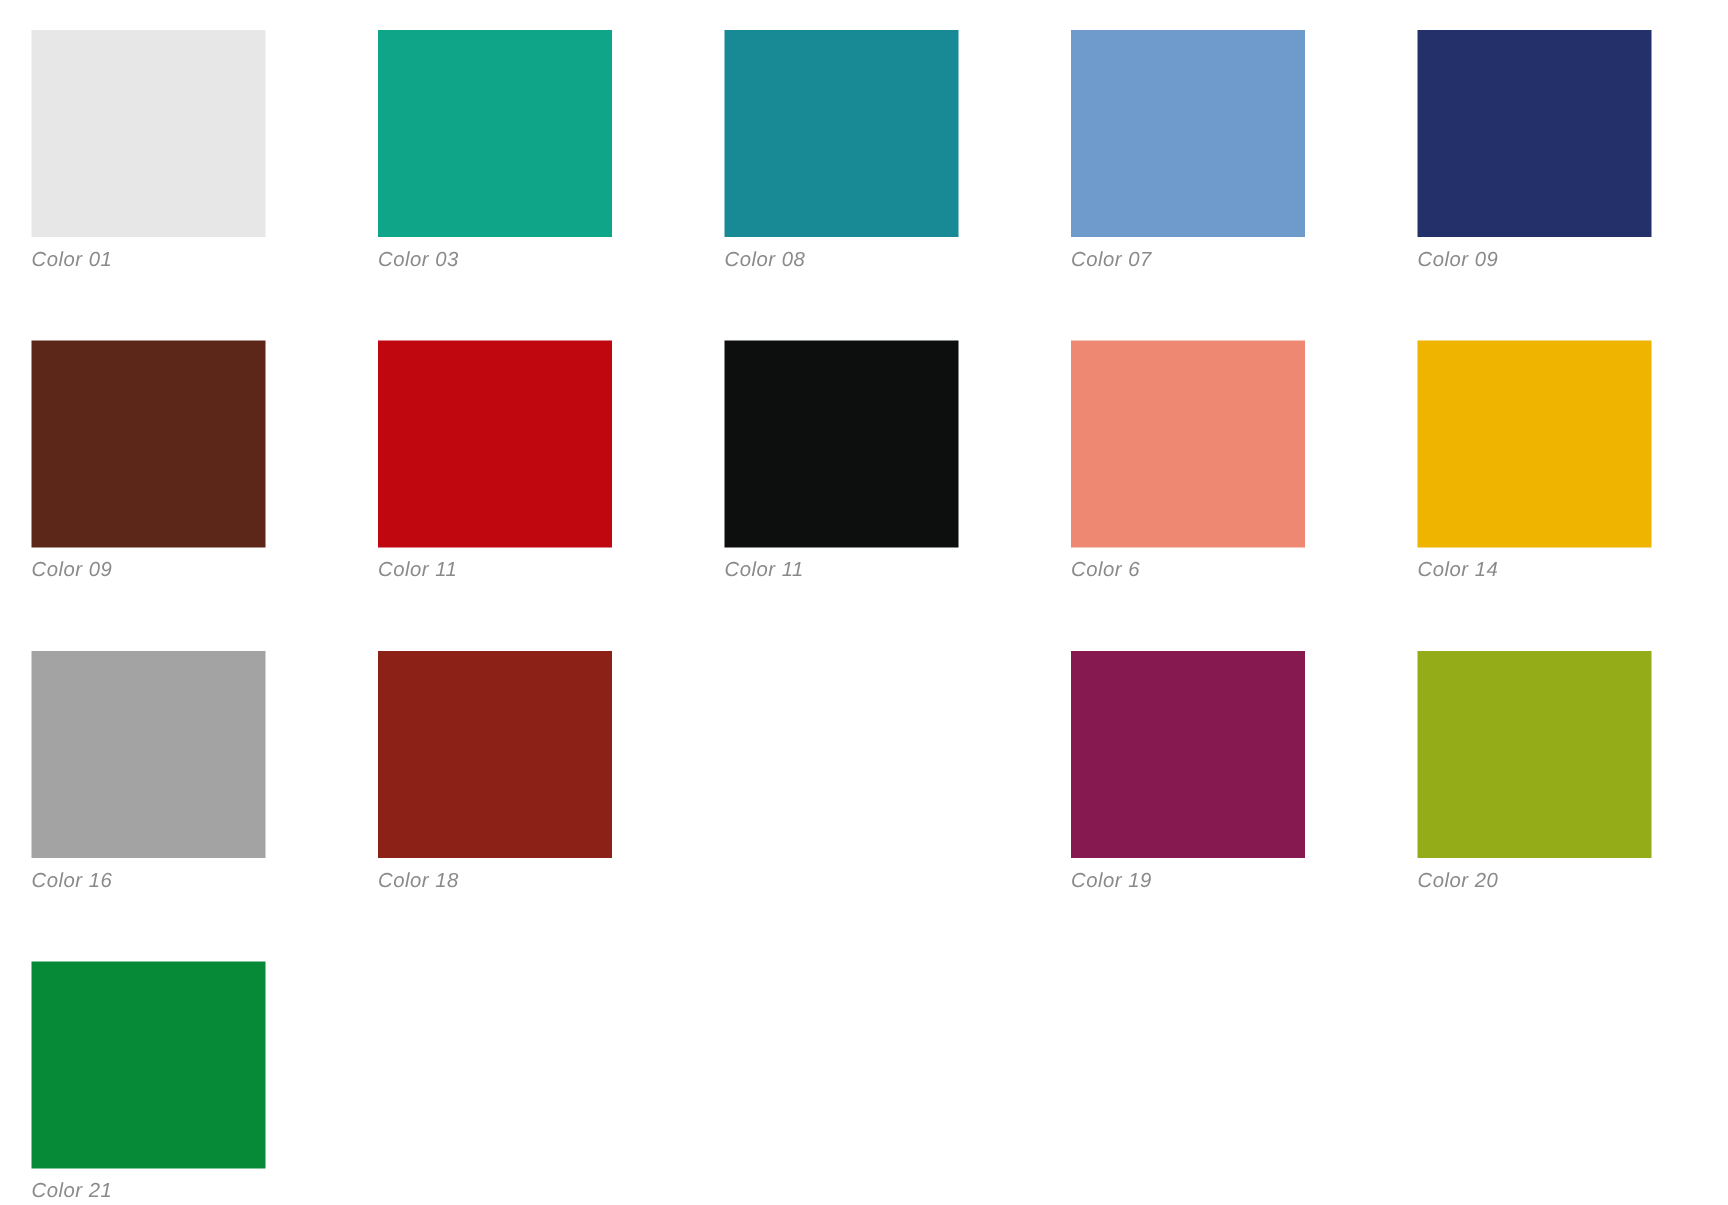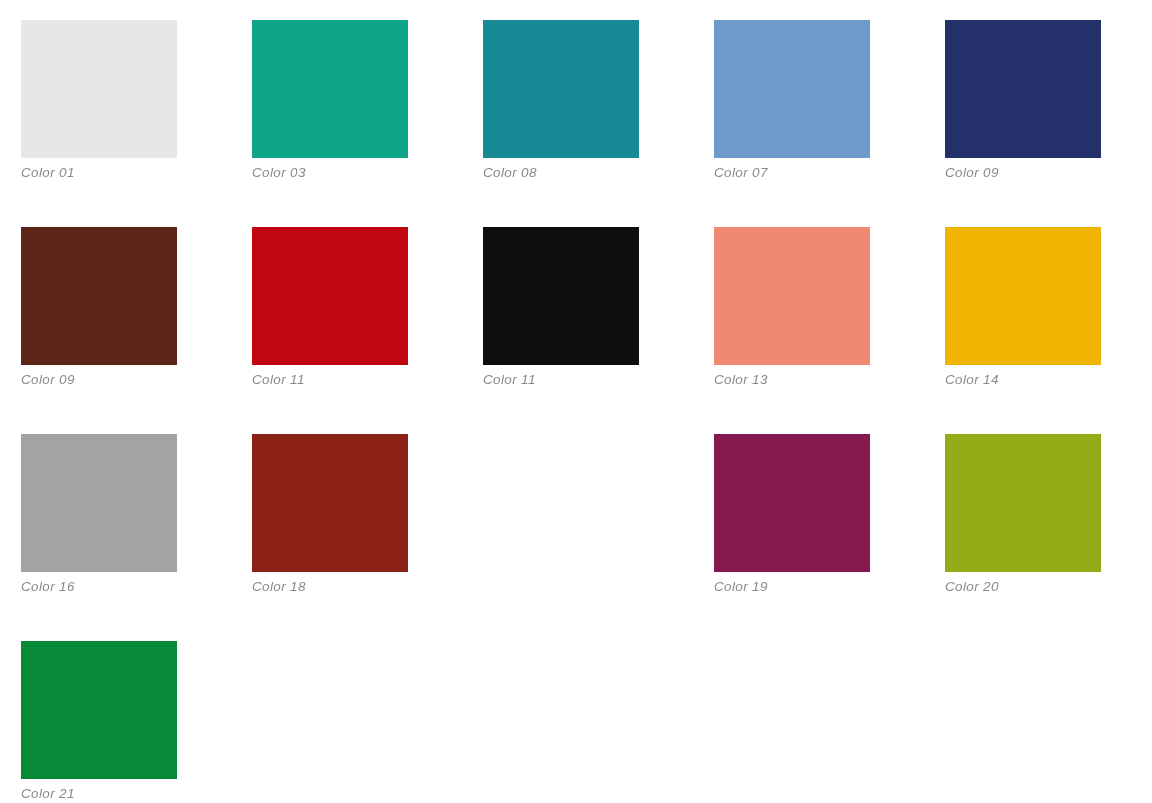--- a/index.html
+++ b/index.html
@@ -91,21 +91,21 @@
     <div class="swatch-cell">
       <div class="swatch-chip" style="background-color: rgb(192, 7, 16);"></div>
       <div class="swatch-label">Color 11</div>
     </div>
     <div class="swatch-cell">
       <div class="swatch-chip" style="background-color: rgb(13, 14, 14);"></div>
       <div class="swatch-label">Color 11</div>
     </div>
     <div class="swatch-cell">
       <div class="swatch-chip" style="background-color: rgb(238, 136, 114);"></div>
-      <div class="swatch-label">Color 13</div>
+      <div class="swatch-label">Color 6</div>
     </div>
     <div class="swatch-cell">
       <div class="swatch-chip" style="background-color: rgb(238, 180, 0);"></div>
       <div class="swatch-label">Color 14</div>
     </div>
     <div class="swatch-cell">
       <div class="swatch-chip" style="background-color: rgb(163, 163, 164);"></div>
       <div class="swatch-label">Color 16</div>
     </div>
     <div class="swatch-cell">

